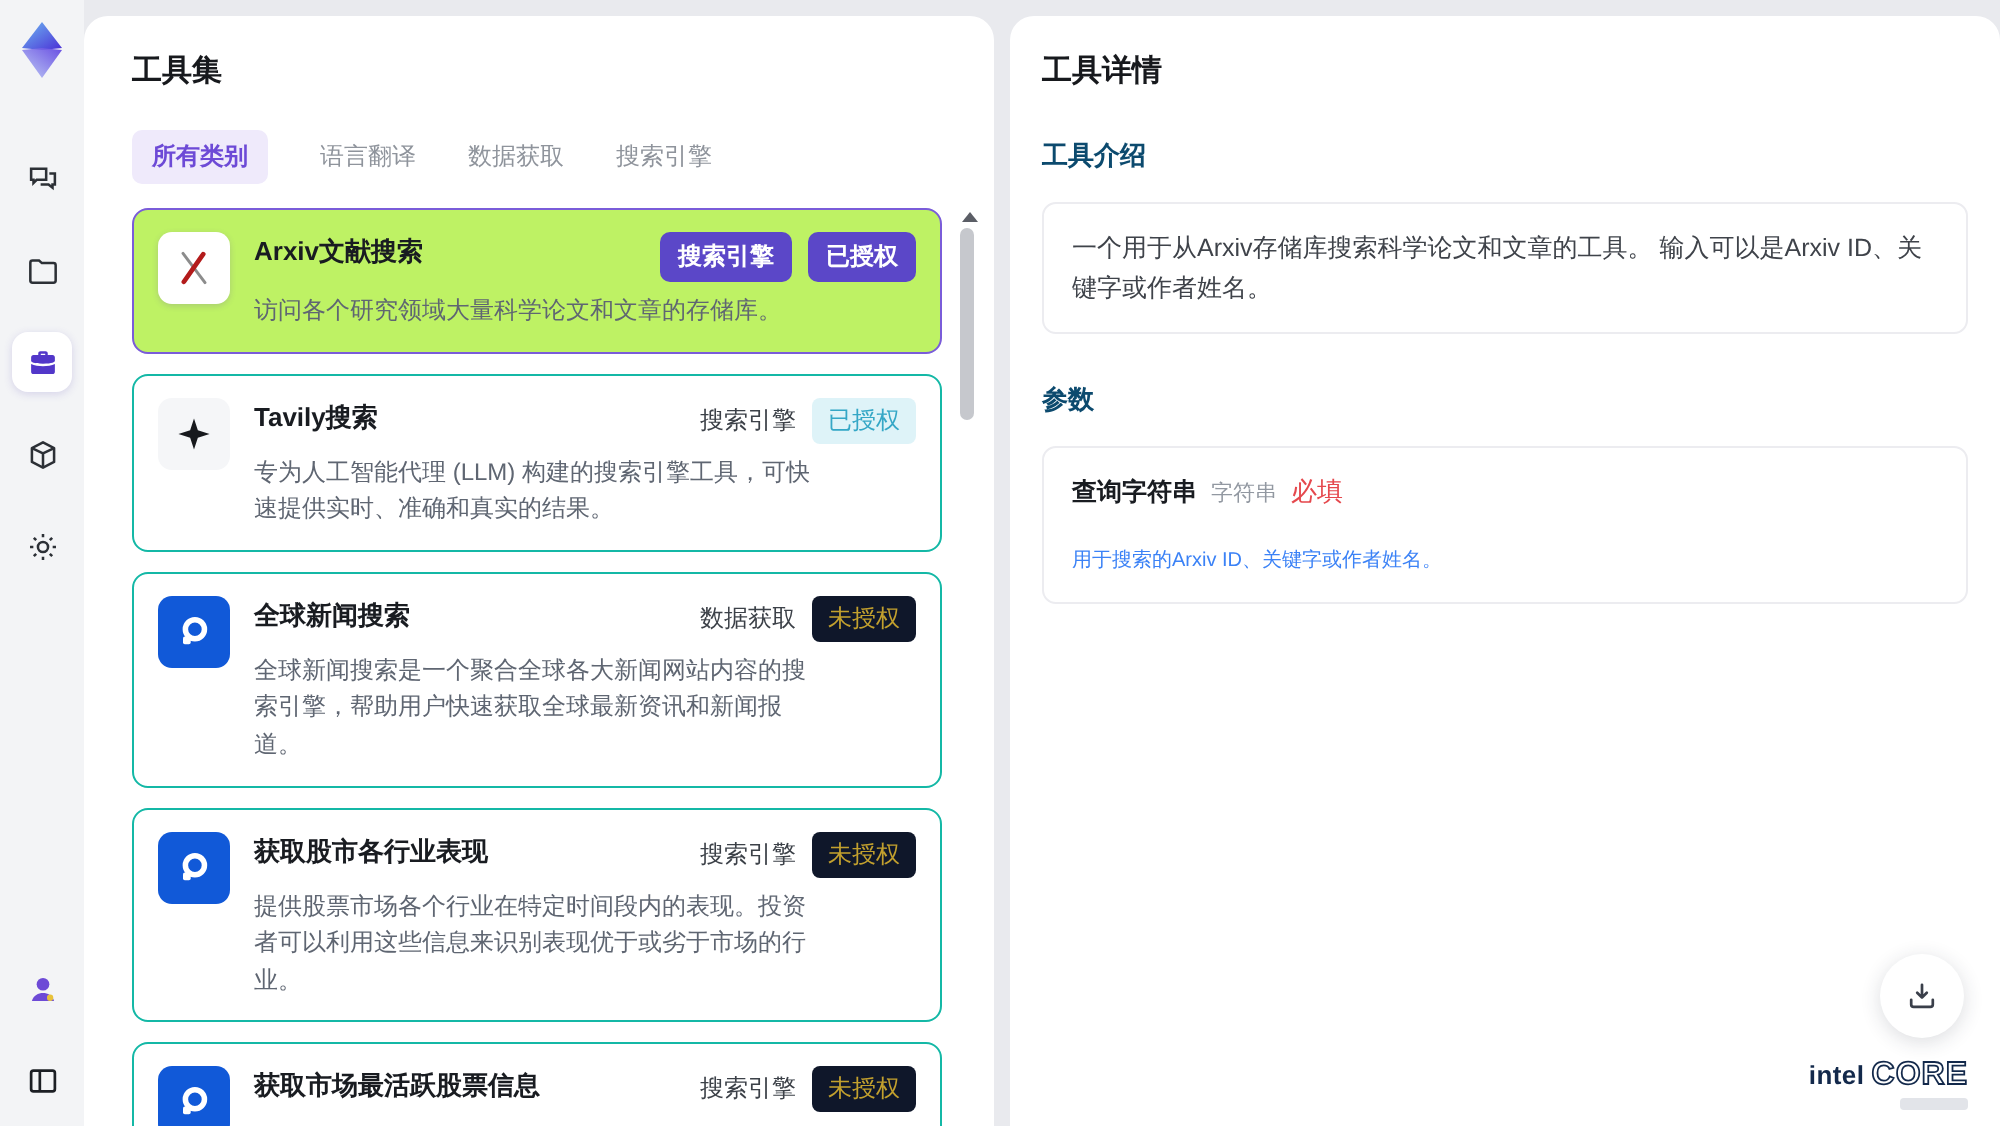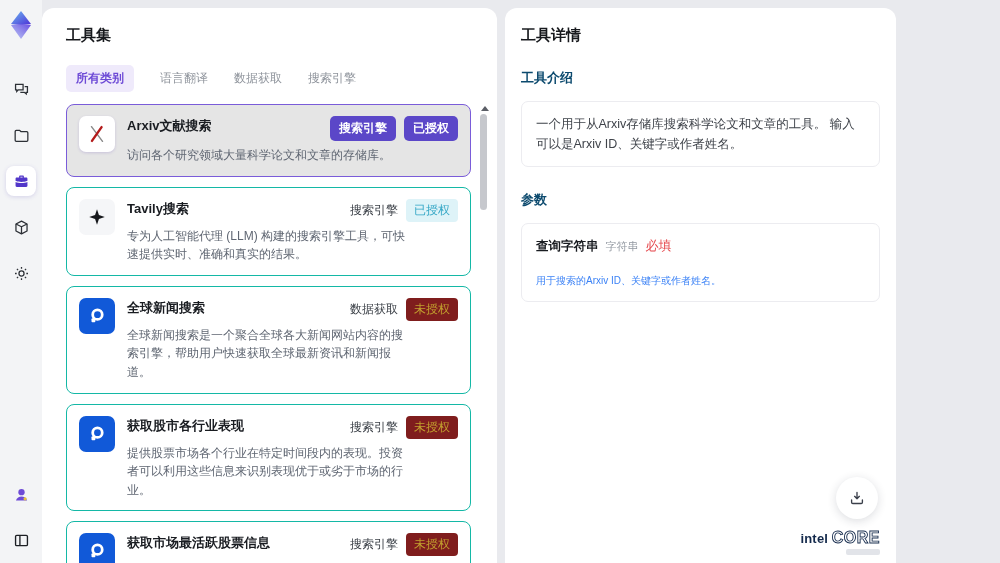--- a/index.html
+++ b/index.html
@@ -1,21 +1,21 @@
 <!DOCTYPE html>
 <html style="--accent: #6d4ad6;"><head>
 <meta charset="utf-8">
 <style>
   * { margin:0; padding:0; box-sizing:border-box; }
   html,body { width:1000px; height:563px; overflow:hidden; }
   body {
     font-family:"Liberation Sans","DejaVu Sans",sans-serif;
     background:#e9eaee; color:#1c1f24;
   }
-  .app { display:flex; width:896px; height:563px; }
+  .app { display:flex; width:1000px; height:563px; }
 
   
   .sidebar {
     width:42px; background:#f3f4f6; display:flex; flex-direction:column;
     align-items:center; padding:10px 0 8px; flex-shrink:0;
   }
   .logo { width:26px; height:30px; margin-bottom:34px; }
   .nav-icon {
     width:30px; height:30px; display:flex; align-items:center; justify-content:center;
     margin-bottom:16px; border-radius:8px; cursor:pointer;
@@ -43,39 +43,39 @@
   .scrollbar { position:absolute; right:8px; top:0; bottom:-10px; width:10px; }
   .sb-arrow { position:absolute; left:2px; width:0; height:0; border-left:4px solid transparent; border-right:4px solid transparent; }
   .sb-up   { top:2px;  border-bottom:5px solid #5b5e66; }
   .sb-thumb { position:absolute; left:1px; top:10px; width:7px; height:96px; background:#c6c8cd; border-radius:4px; }
 
   
   .card {
     border:1px solid #14b8a6; border-radius:8px; background:#fff;
     padding:11px 12px; display:flex; gap:12px; cursor:pointer; flex-shrink:0;
   }
-  .card.selected { border:1.5px solid #7a5cd9; background:#e5e5e5;justify-content:space-between; }
+  .card.selected { border:1.5px solid #7a5cd9; background:#bef264;justify-content:space-between; }
   .card-icon {
     width:36px; height:36px; border-radius:7px; flex-shrink:0;
     display:flex; align-items:center; justify-content:center;
   }
   .card-icon svg { width:22px; height:22px; }
   .card-icon.arxiv     { background:#ffffff; box-shadow:0 0 0 1px #f0eef6; }
   .card.selected .card-icon.arxiv { box-shadow:0 1px 3px rgba(90,60,180,.2); }
   .card-icon.sparkle   { background:#f5f6f8; }
   .card-icon.globe-news{ background:#1159d8; }
   .card-body { flex:1; min-width:0; }
   .card-top { display:flex; justify-content:space-between; align-items:flex-start; }
   .card-title { font-size:13px; font-weight:bold; color:#191c21; padding-top:1px; }
   .card-desc { font-size:12px; color:#5f6672; line-height:1.55; margin-top:5px; max-width:284px; }
   .badges { display:flex; gap:8px; align-items:center; flex-shrink:0; }
   .cat-label { font-size:12px; color:#3c4148; }
   .auth-badge { font-size:12px; padding:3px 8px; border-radius:4px; }
   .card.authorized   .auth-badge { background:#def3f8; color:#35a7c6; }
-  .card.unauthorized .auth-badge { background:#7f1d1d; color:#c2a02e; }
+  .card.unauthorized .auth-badge { background:#0f172a; color:#c2a02e; }
   .card.selected .cat-label,
   .card.selected .auth-badge {
     background:#5b47c8; color:#ffffff; font-size:12px; padding:4px 9px; border-radius:5px; font-weight:bold;
   }
 
   
   .section-heading { font-size:13px; font-weight:bold; color:#0c4a6e; margin:24px 0 14px; }
   .detail-box {
     border:1px solid #ececf0; border-radius:7px; padding:12px 14px;
     font-size:12.5px; color:#3f434a; line-height:1.6;

